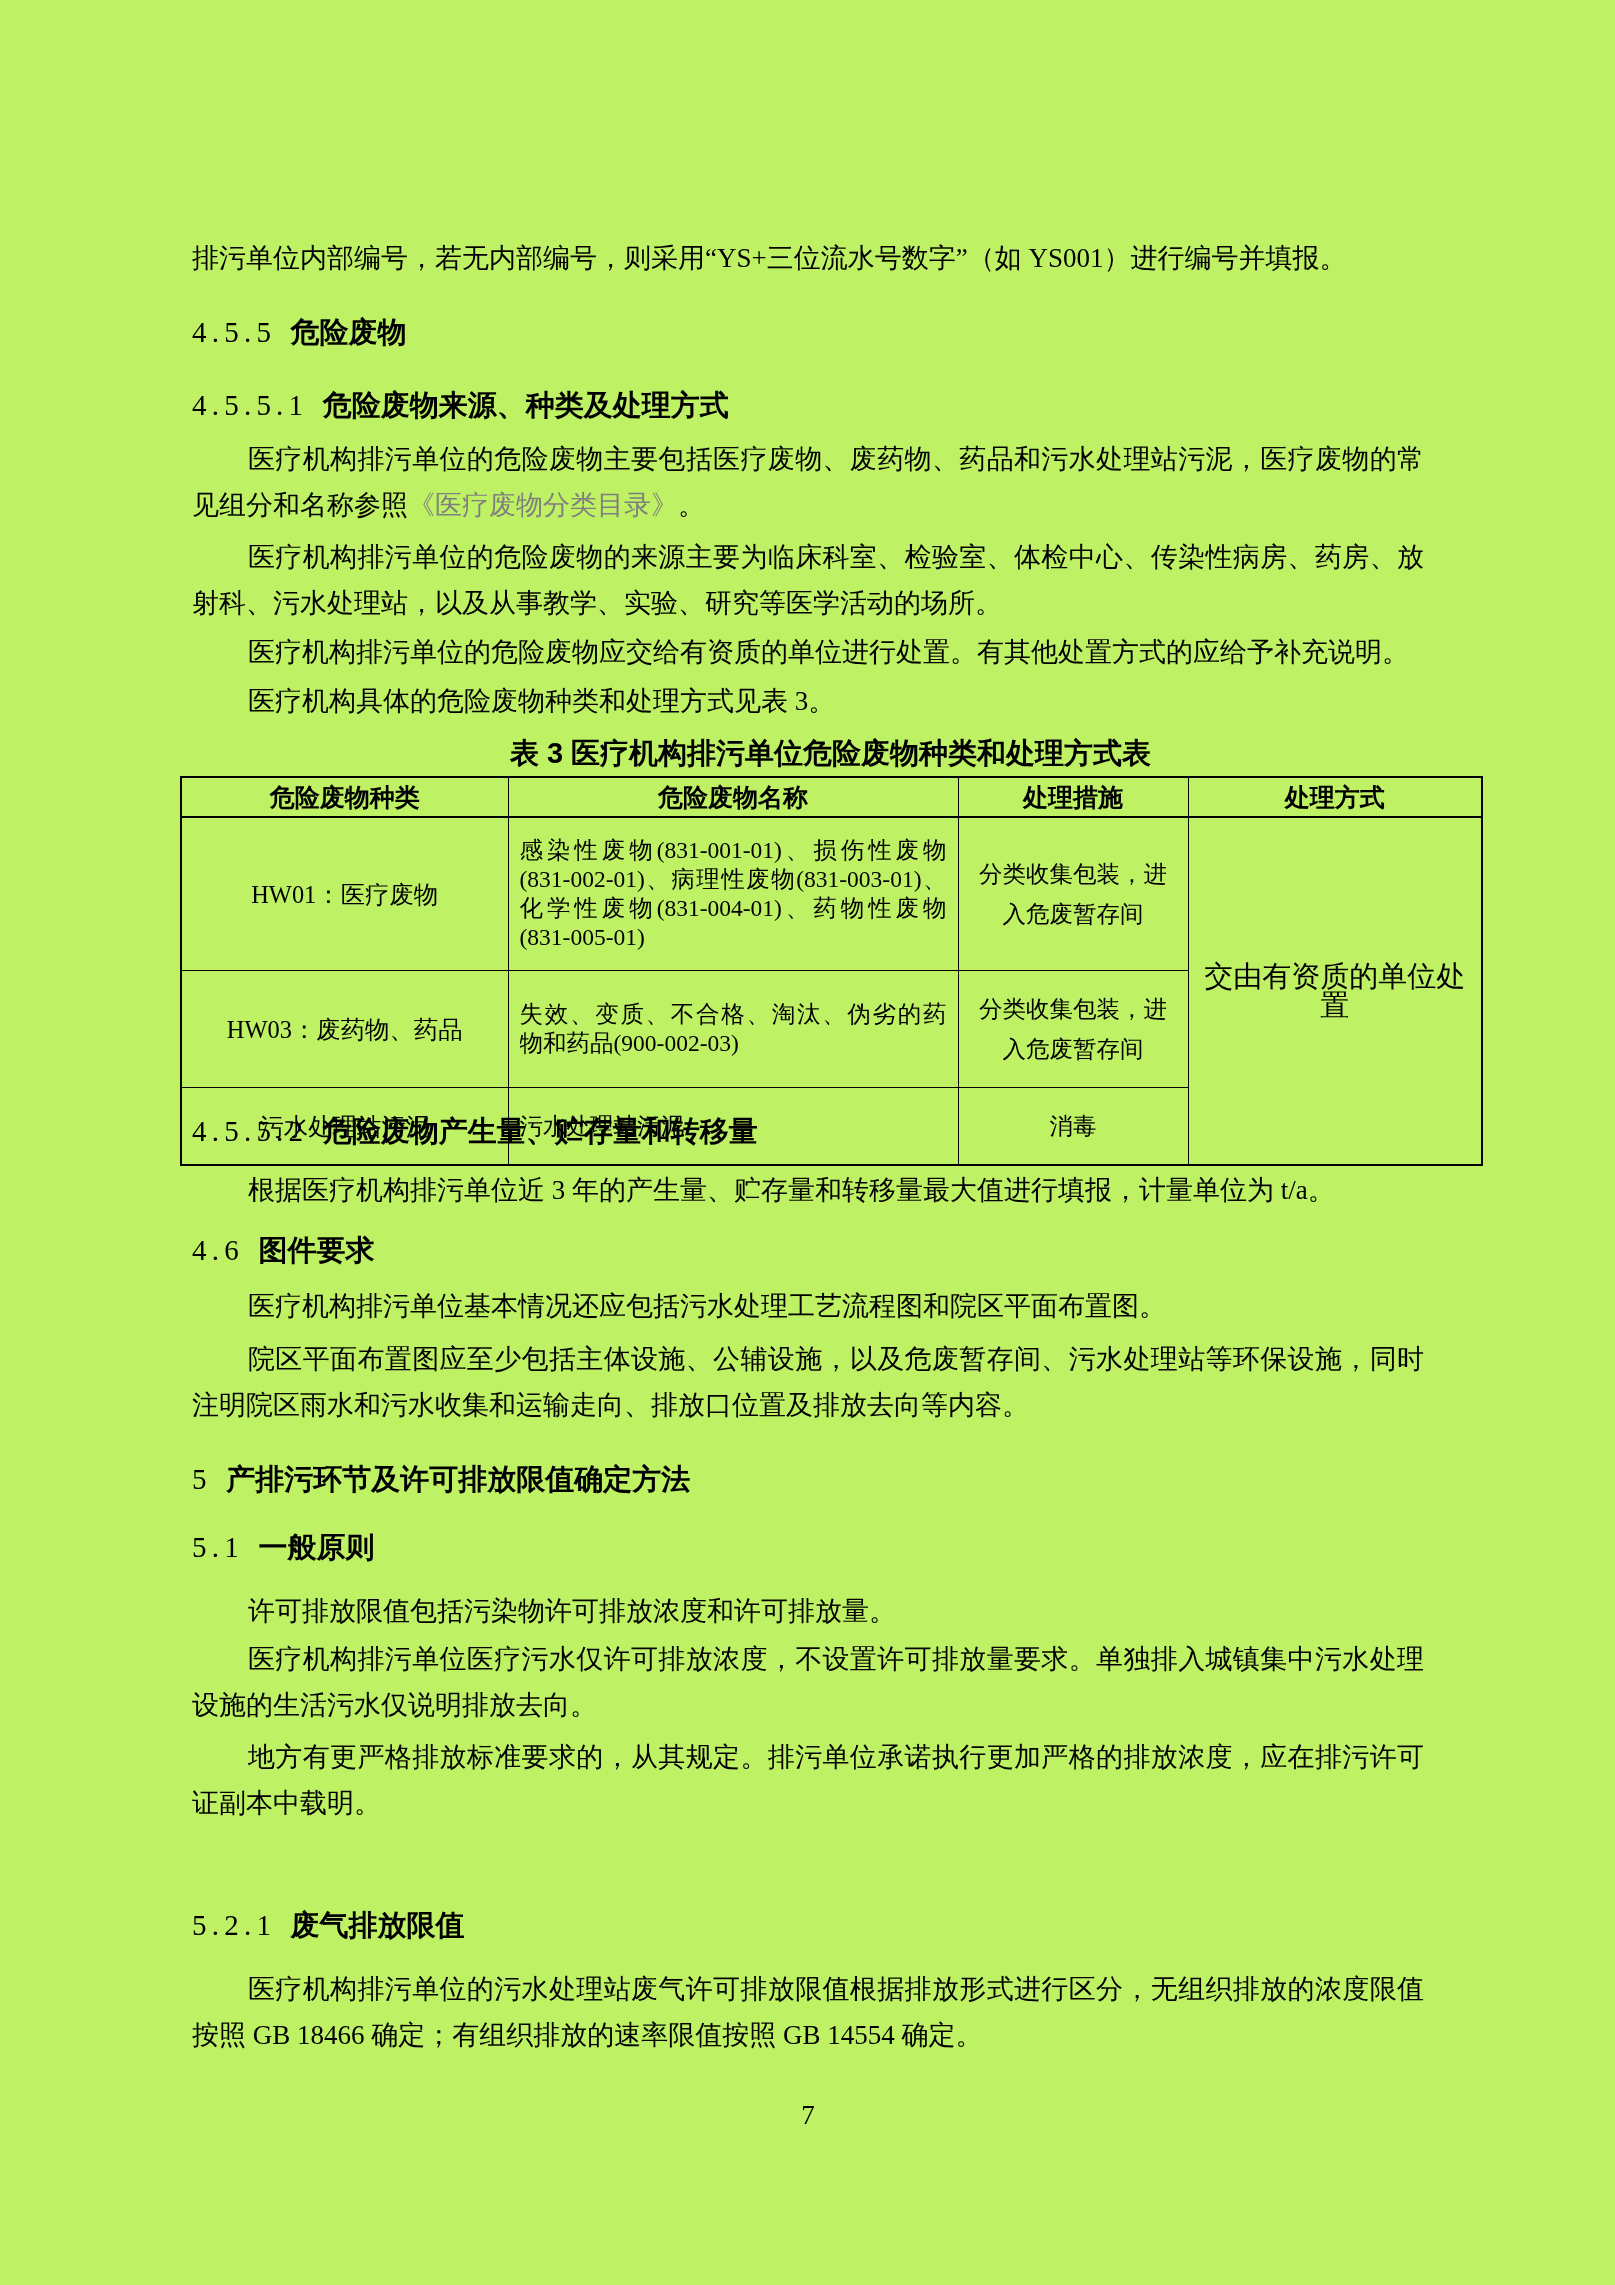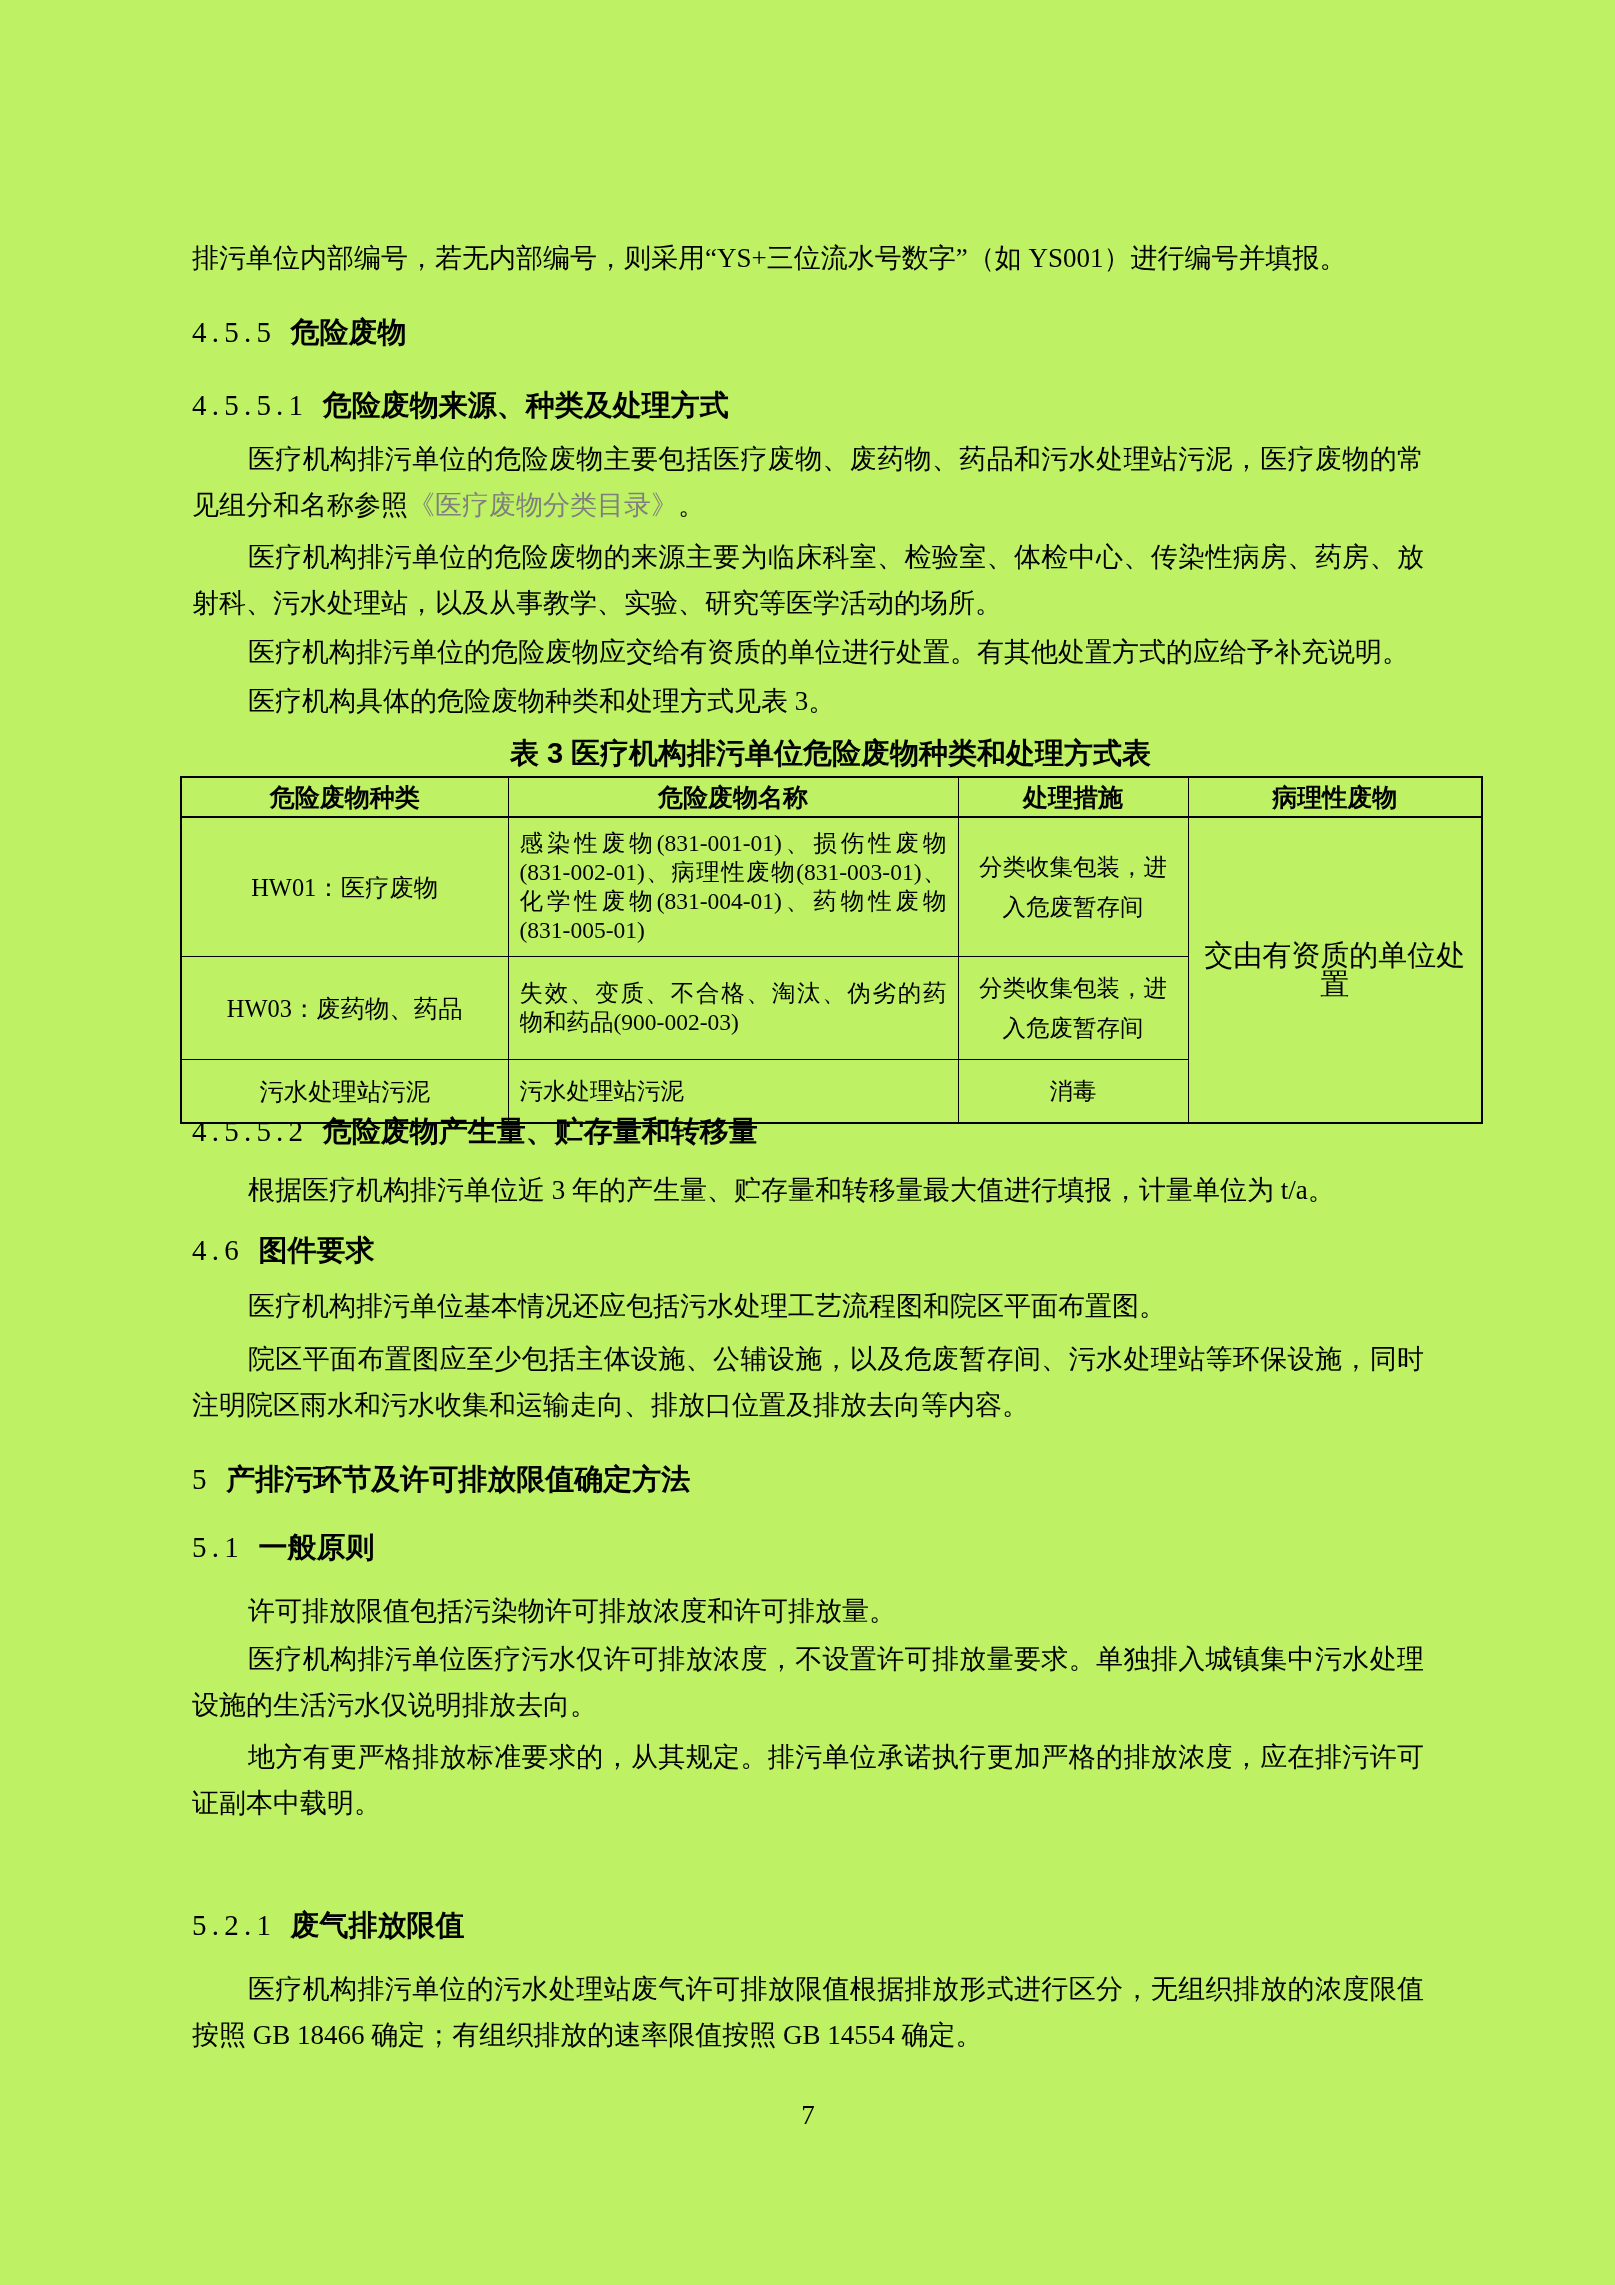--- a/index.html
+++ b/index.html
@@ -26,21 +26,21 @@
         letter-spacing:0.18em;margin-right:0.5em;}
   .caption{position:absolute;left:180px;width:1301px;text-align:center;
            font-size:29px;line-height:40px;font-weight:bold;
            font-family:"Liberation Sans","DejaVu Sans",sans-serif;}
   table.hw{
     position:absolute;left:180px;top:776px;width:1301px;
     border-collapse:collapse;table-layout:fixed;
     font-size:23.5px;line-height:29px;
   }
   table.hw td,table.hw th{
-    border:1.8px solid #000;vertical-align:middle;padding:11px 11px;
+    border:1.8px solid #000;vertical-align:middle;padding:18px 11px;
   }
   table.hw{border:2.7px solid #000;}
   table.hw tr.hdr th{
     height:40px;font-size:25px;line-height:29px;font-weight:bold;text-align:center;
     font-family:"Liberation Sans","DejaVu Sans",sans-serif;
     border-bottom:2.7px solid #000;padding:1.8px 3.6px;
   }
   td.cat{text-align:center;font-size:24.4px;}
   td.names > div{overflow:hidden;}
   td.measure{text-align:center;line-height:40px;padding:1.8px 5.4px;}
@@ -91,21 +91,21 @@
       <col style="width:327px">
         <col style="width:450px">
         <col style="width:230px">
         <col style="width:294px">
     </colgroup>
     <tbody>
         <tr class="hdr">
       <th>危险废物种类</th>
       <th>危险废物名称</th>
       <th>处理措施</th>
-      <th>病理性废物</th>
+      <th>处理方式</th>
     </tr>
     <tr style="height:116px">
       <td class="cat">HW01：医疗废物</td>
       <td class="names">
             <div class="cl">感染性废物(831-001-01)、损伤性废物</div>
             <div class="cl">(831-002-01)、病理性废物(831-003-01)、</div>
             <div class="cl">化学性废物(831-004-01)、药物性废物</div>
             <div>(831-005-01)</div>
           </td>
       <td class="measure">

